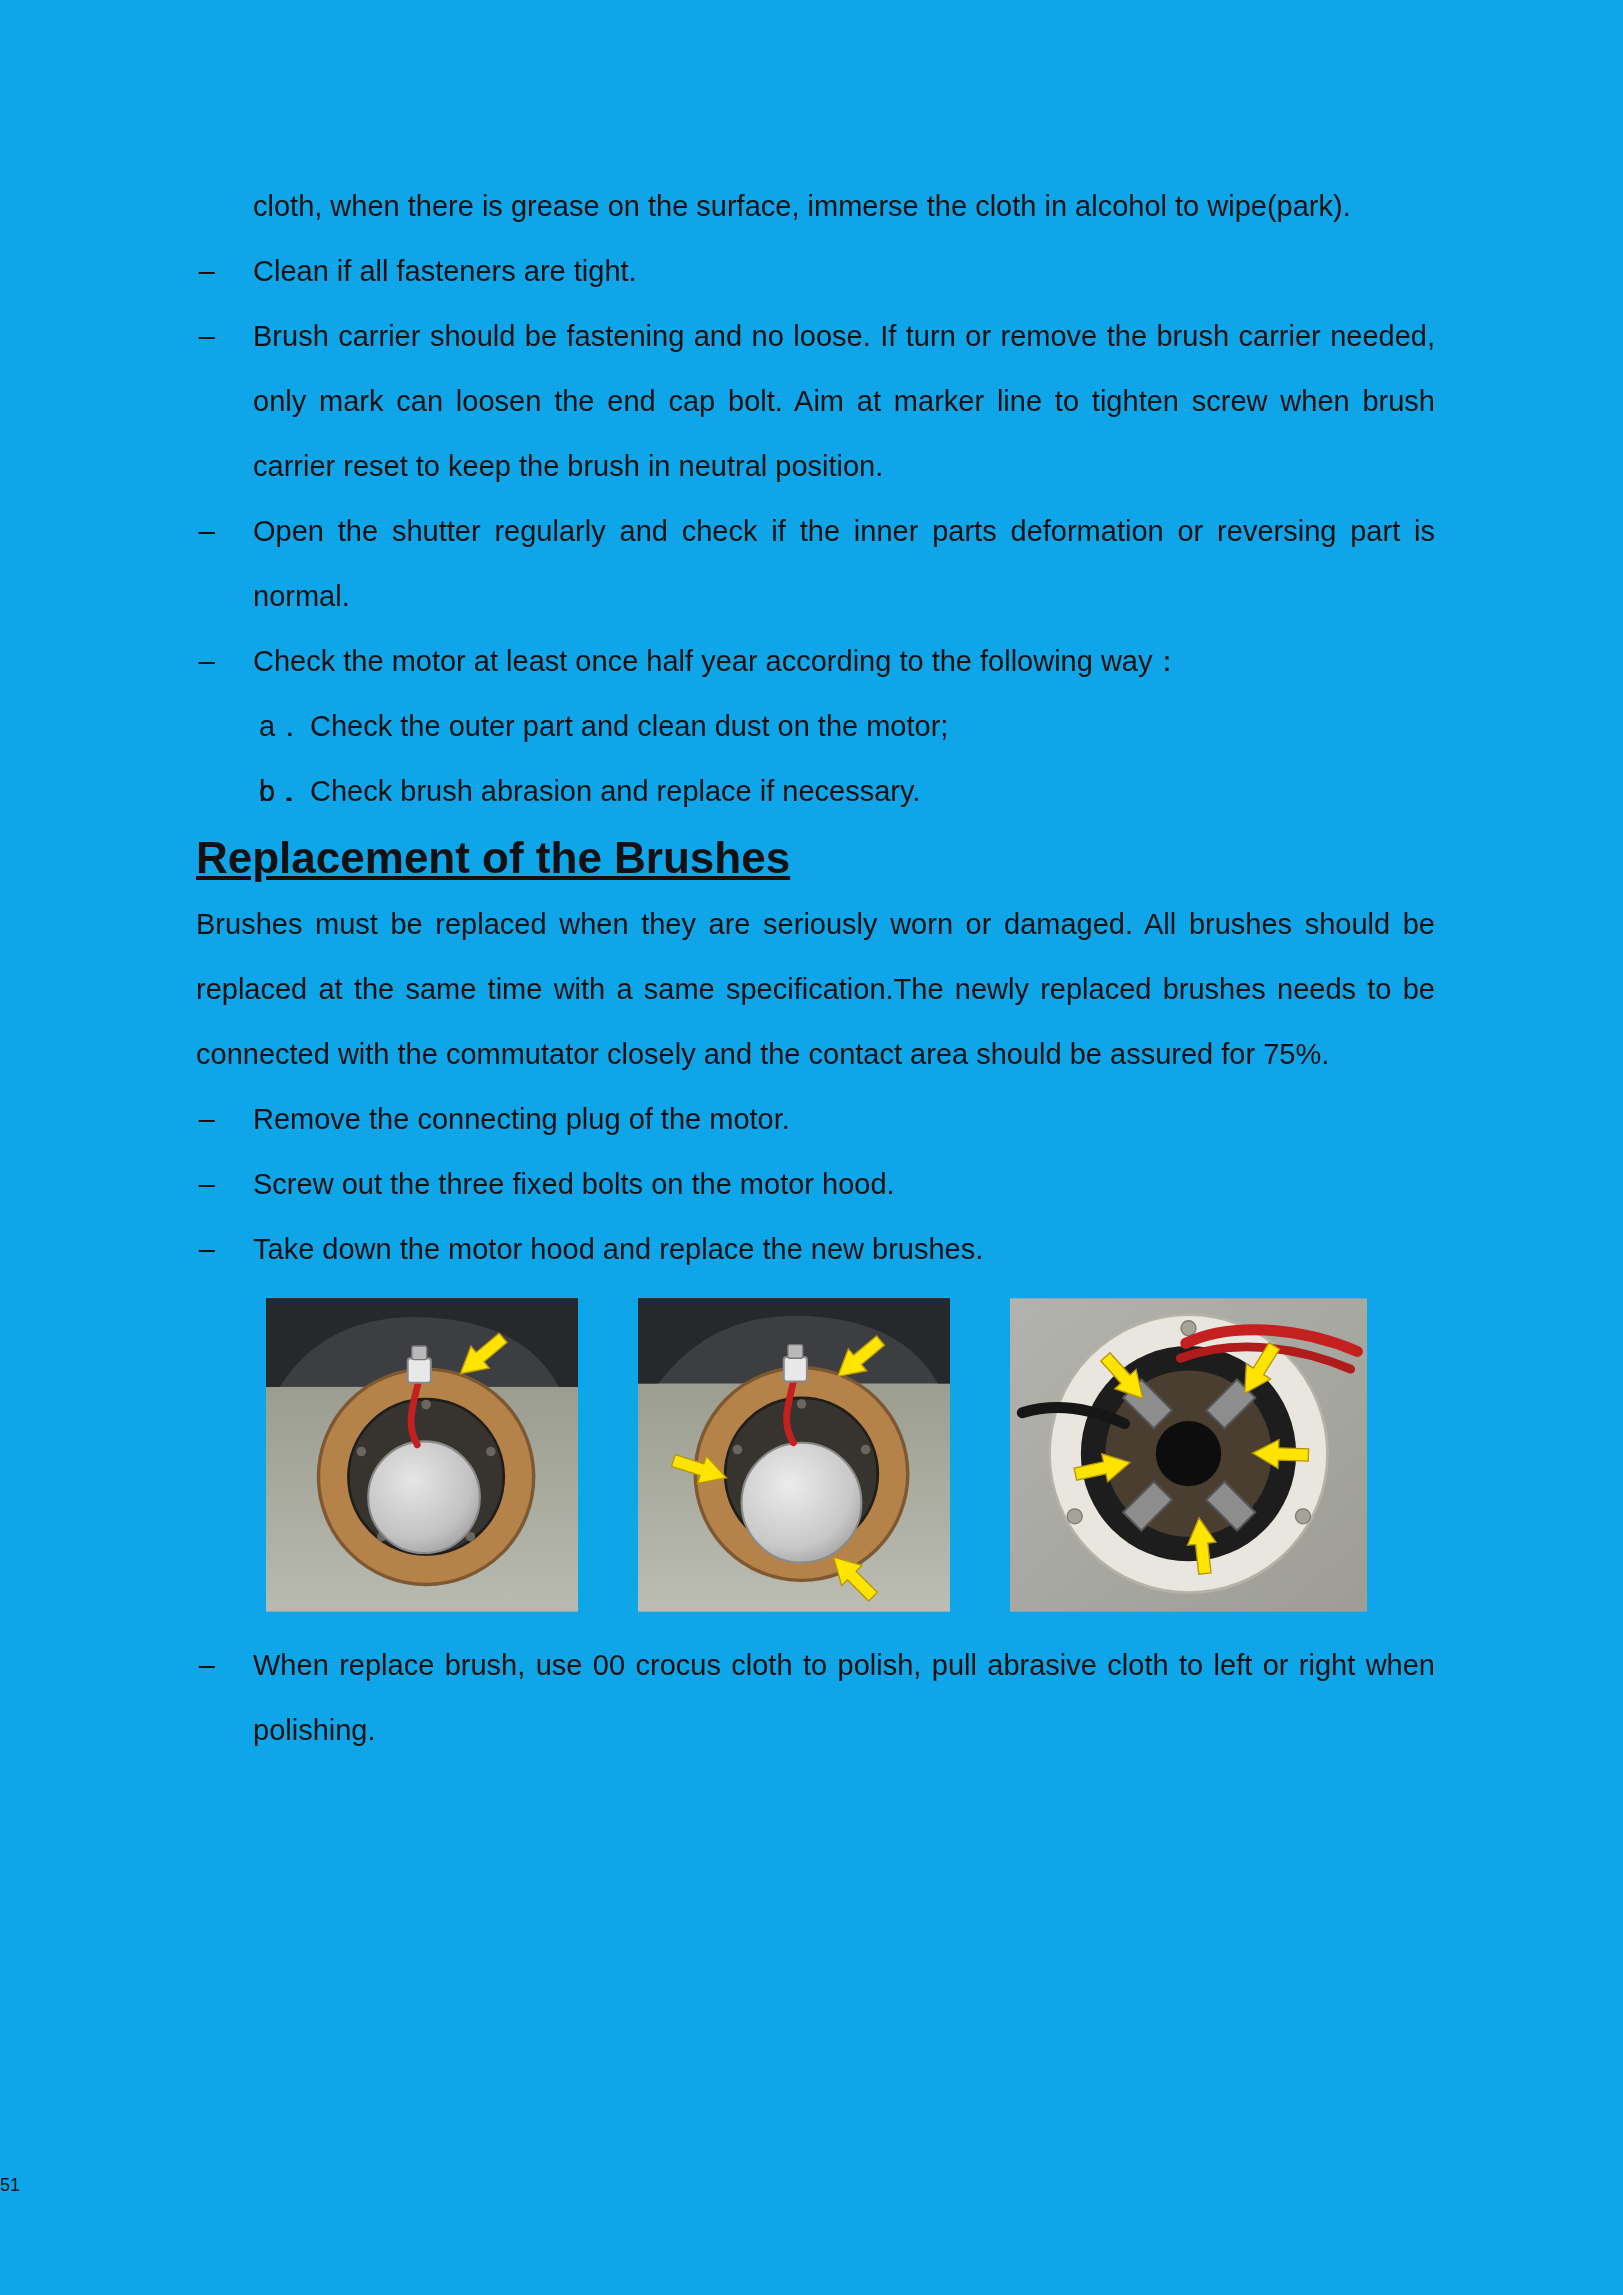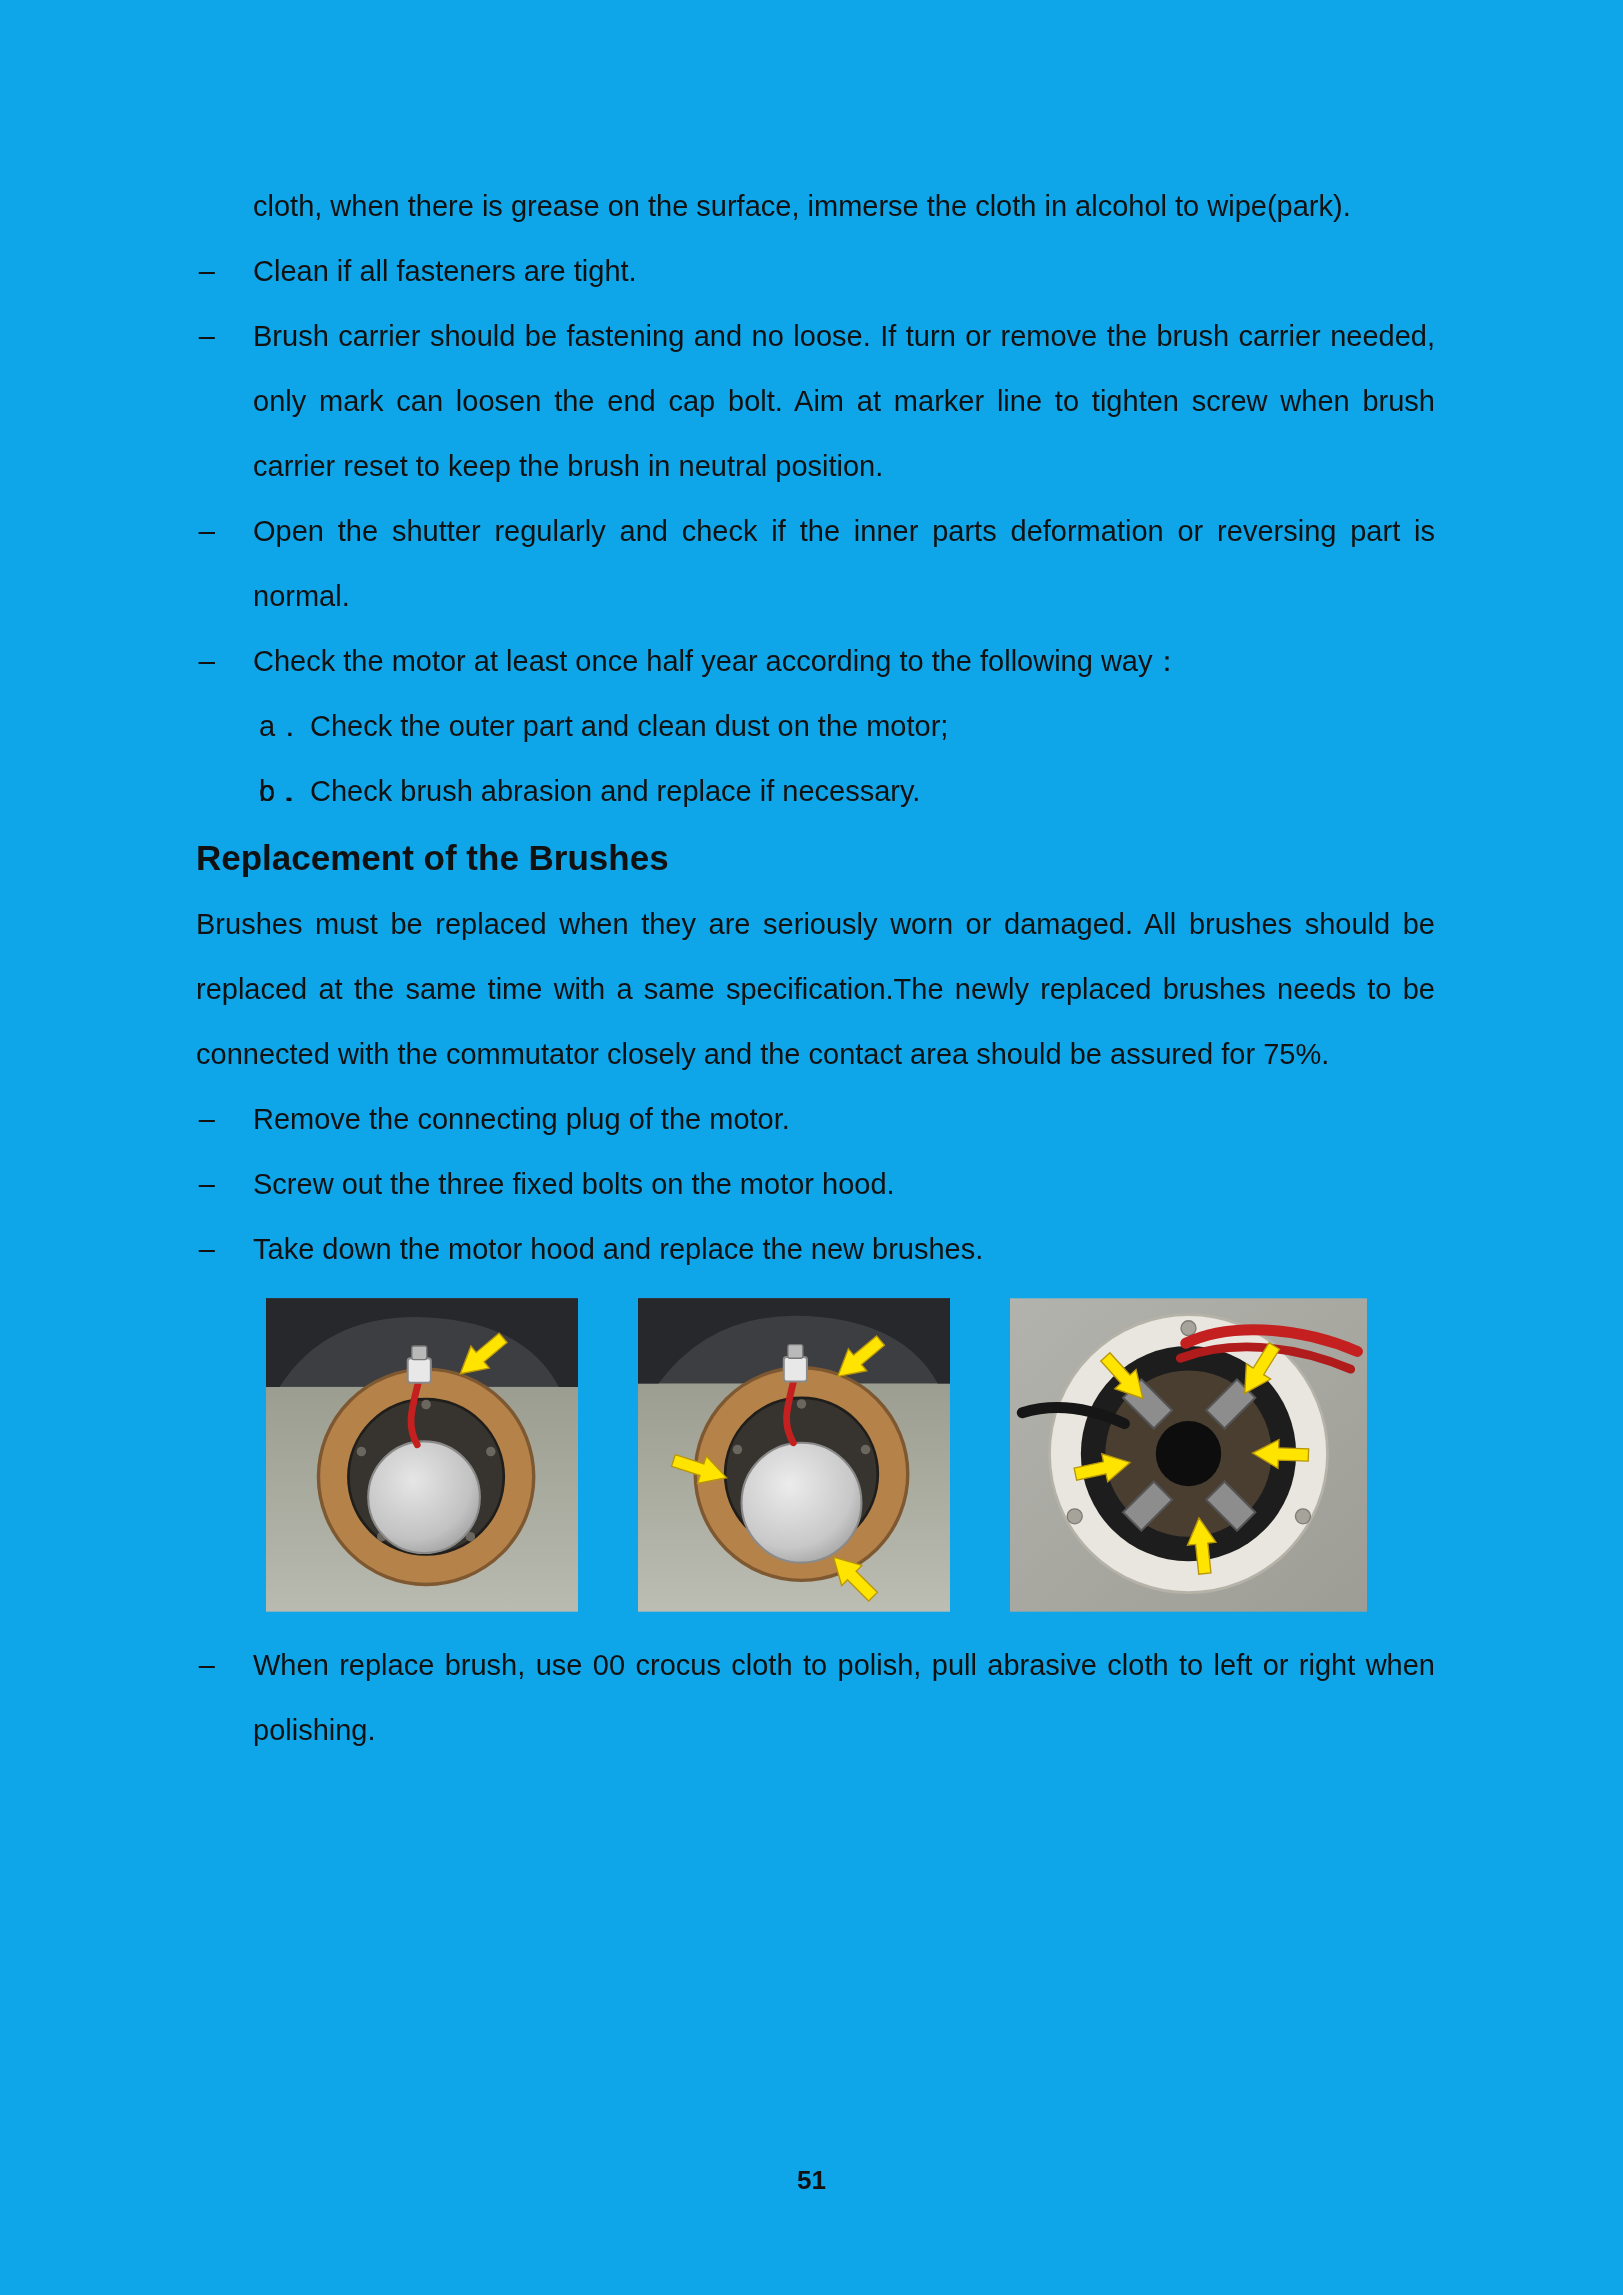--- a/index.html
+++ b/index.html
@@ -20,45 +20,44 @@
     font-size: 29px;
     line-height: 65px;
   }
   .line { text-align: justify; }
   .indented { padding-left: 57px; }
   .bullet { position: relative; padding-left: 57px; text-align: justify; }
   .bullet .dash { position: absolute; left: 2.7px; top: 0; }
   .substep { position: relative; padding-left: 114px; text-align: left; }
   .substep .lbl { position: absolute; left: 63px; }
   .heading {
-    font-size: 35px;
+    font-size: 44px;
     font-weight: bold;
     line-height: 68px;
+    text-decoration: underline;
   }
   .subheading {
     font-weight: bold;
     line-height: 65px;
   }
   .para { text-align: justify; }
   .figures {
     display: flex;
     gap: 60px;
     margin: 16.4px 0 20.4px 70px;
     height: 314px;
     align-items: center;
   }
   .figure { flex: 0 0 auto; display:block; }
   .pagenum {
     position: absolute;
     bottom: 99px;
     left: 0;
     width: 100%;
-    text-align: center;
-    font-size: 26px;
-    font-weight: bold;
+    font-size: 18px;
   }
   .arrow { stroke: #b8960a; stroke-width: 2; }
 </style>
 </head>
 <body>
 
 <div class="page">
   <div class="content">
 
     <div class="line indented">cloth, when there is grease on the surface, immerse the cloth in alcohol to wipe(park).</div>

